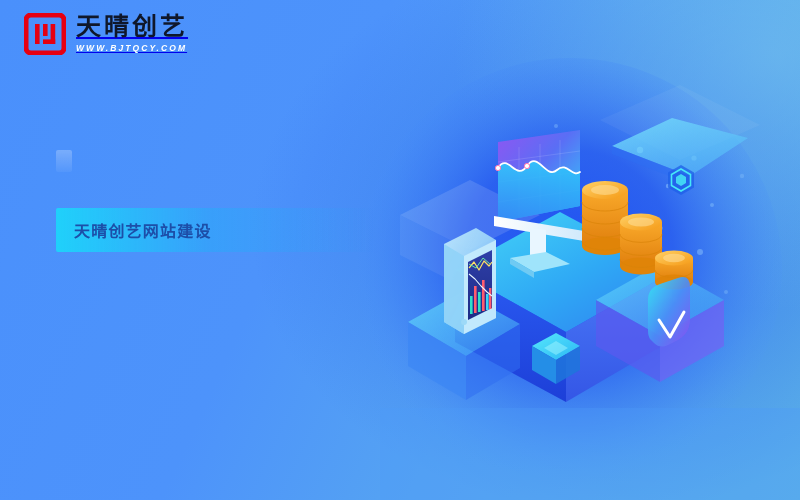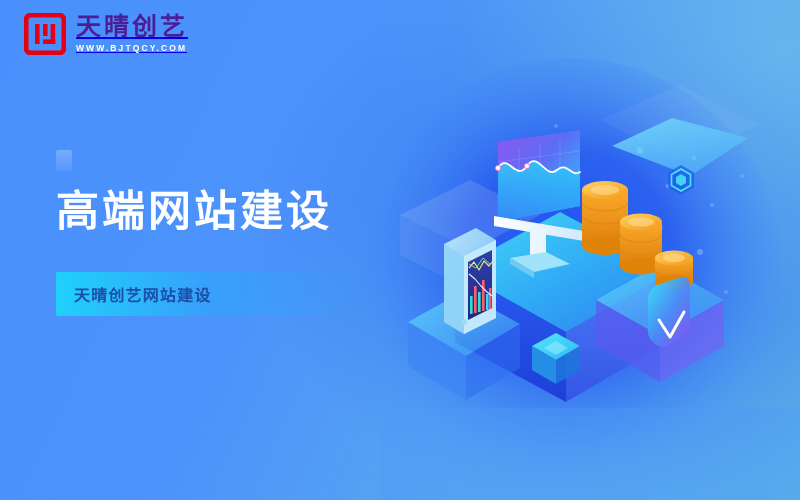--- a/index.html
+++ b/index.html
@@ -60,35 +60,36 @@
     position: relative;
     flex: 0 0 auto;
   }
   .logo-text-wrap {
     display: flex;
     flex-direction: column;
     justify-content: center;
     padding-top: 1px;
   }
   .logo-cn {
-    color: #4c1d95;
+    color: #0f172a;
     font-size: 25px;
     line-height: 27px;
     font-weight: 700;
     letter-spacing: 3px;
     white-space: nowrap;
   }
   .logo-url {
     color: #ffffff;
     font-size: 8.5px;
     line-height: 13px;
     font-weight: 700;
     letter-spacing: 2.1px;
     white-space: nowrap;
     margin-top: 2px;
+    font-style: italic;
   }
 
   
   .copy {
     position: absolute;
     left: 56px;
     top: 150px;
     z-index: 35;
     width: 400px;
   }
@@ -386,19 +387,18 @@
       </span>
       <span class="logo-text-wrap">
         <span class="logo-cn">天晴创艺</span>
         <span class="logo-url">WWW.BJTQCY.COM</span>
       </span>
     </a>
   </div>
 
   <div class="copy">
     <div class="copy-tick"></div>
-    <h1 class="headline">高端网站建设</h1>
     <div class="cta-bar">
       <span class="cta-label">天晴创艺网站建设</span>
     </div>
   </div>
 
 </div>
 
 </body></html>

